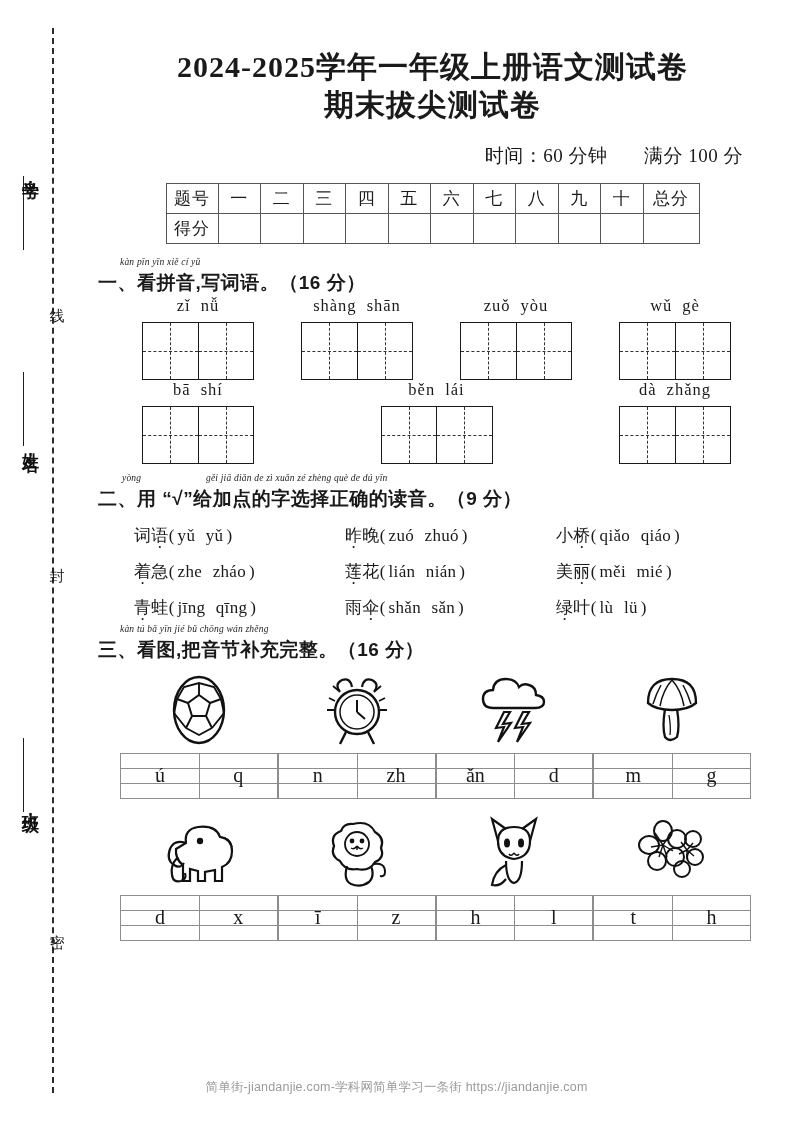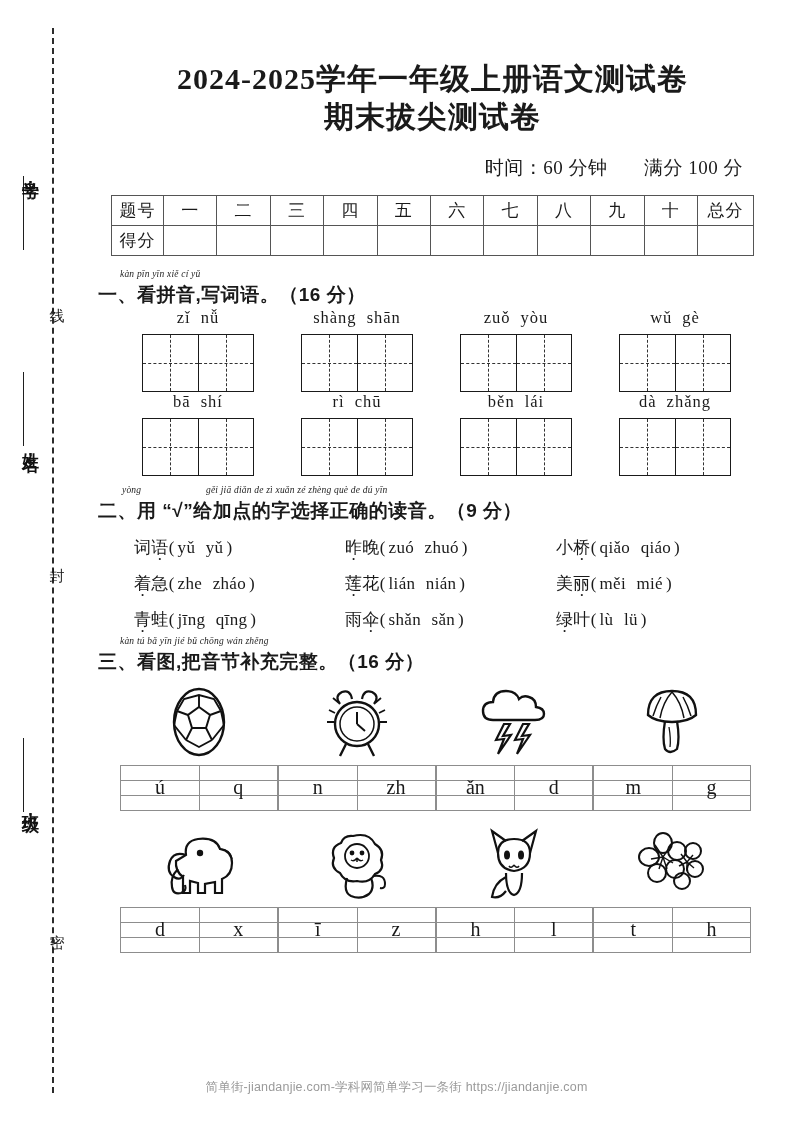--- a/index.html
+++ b/index.html
@@ -61,21 +61,21 @@
     left: 23px;
     width: 0;
     border-left: 1.6px solid #1f1f1f;
   }
 
   
   .sheet {
     position: absolute;
     left: 72px; top: 0;
     width: 721px; height: 1122px;
-    padding: 16px 26px;
+    padding: 4px 26px;
   }
 
   .title {
     text-align: center;
     font-size: 30px;
     font-weight: bold;
     letter-spacing: 1px;
     line-height: 1.28;
     margin-top: 44px;
     font-family: "Liberation Serif", "DejaVu Serif", serif;
@@ -88,21 +88,21 @@
     margin-top: 18px;
     padding-right: 24px;
     letter-spacing: 0.5px;
   }
   .exam-meta .gap { display: inline-block; width: 26px; }
 
   
   table.score {
     border-collapse: collapse;
     margin: 14px auto 12px auto;
-    width: 643px;
+    width: 534px;
     table-layout: fixed;
   }
   table.score td {
     border: 1.3px solid #555;
     height: 30px;
     text-align: center;
     font-size: 17px;
     letter-spacing: 1px;
   }
   table.score td.head { width: 52px; }
@@ -388,29 +388,20 @@
         <div class="tz-pinyin">
           <span>bā</span><span>shí</span>
         </div>
         <div class="tz-grid">
           <div class="tz-cell"></div>
           <div class="tz-cell"></div>
         </div>
       </div>
       <div class="tz-item">
         <div class="tz-pinyin">
-          <span>rì</span><span>chū</span>
-        </div>
-        <div class="tz-grid">
-          <div class="tz-cell"></div>
-          <div class="tz-cell"></div>
-        </div>
-      </div>
-      <div class="tz-item">
-        <div class="tz-pinyin">
           <span>běn</span><span>lái</span>
         </div>
         <div class="tz-grid">
           <div class="tz-cell"></div>
           <div class="tz-cell"></div>
         </div>
       </div>
       <div class="tz-item">
         <div class="tz-pinyin">
           <span>dà</span><span>zhǎng</span>

